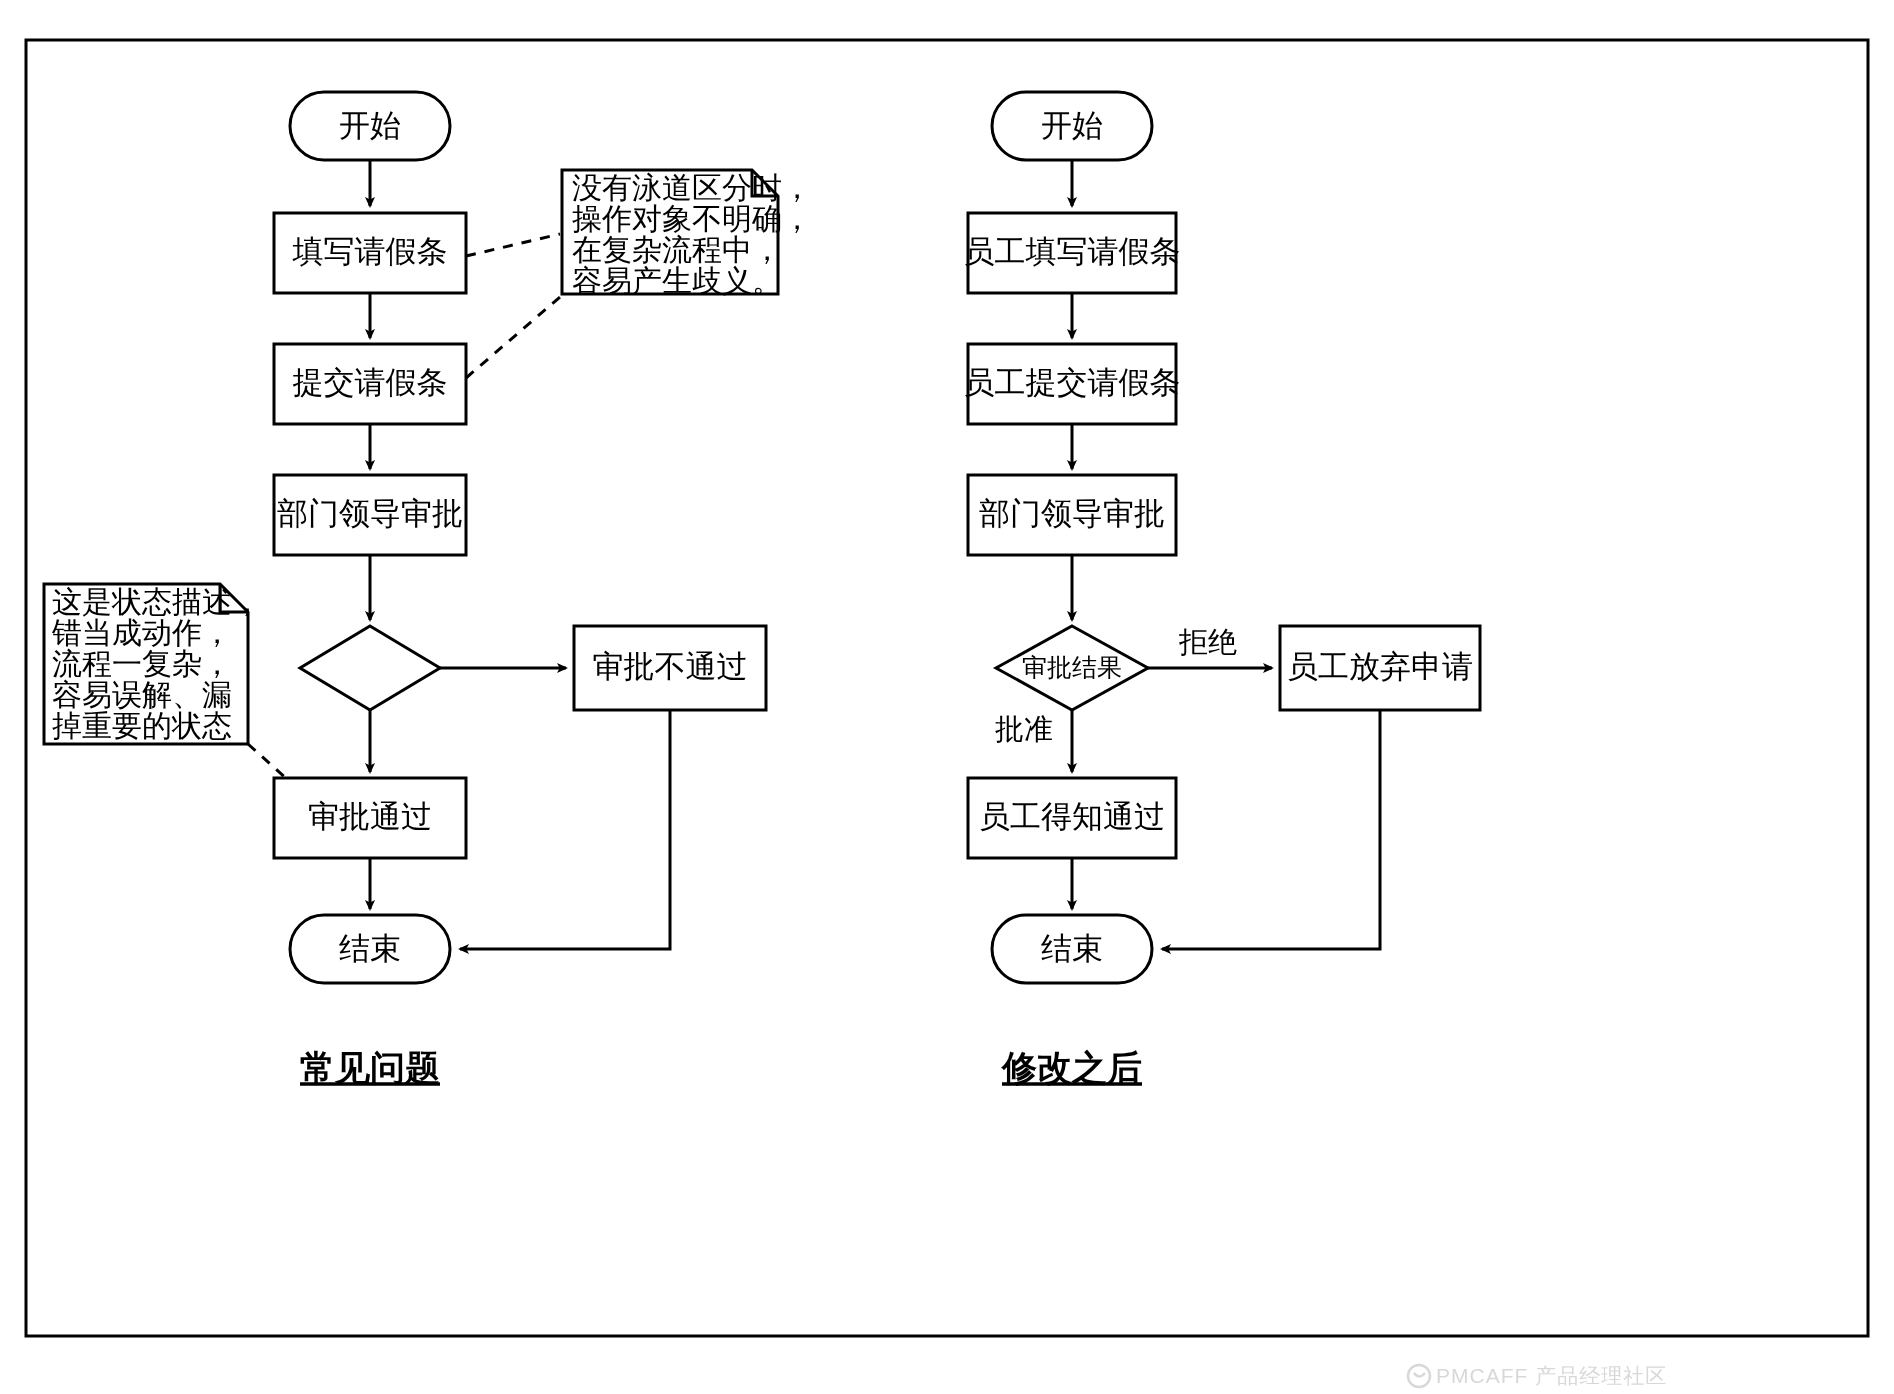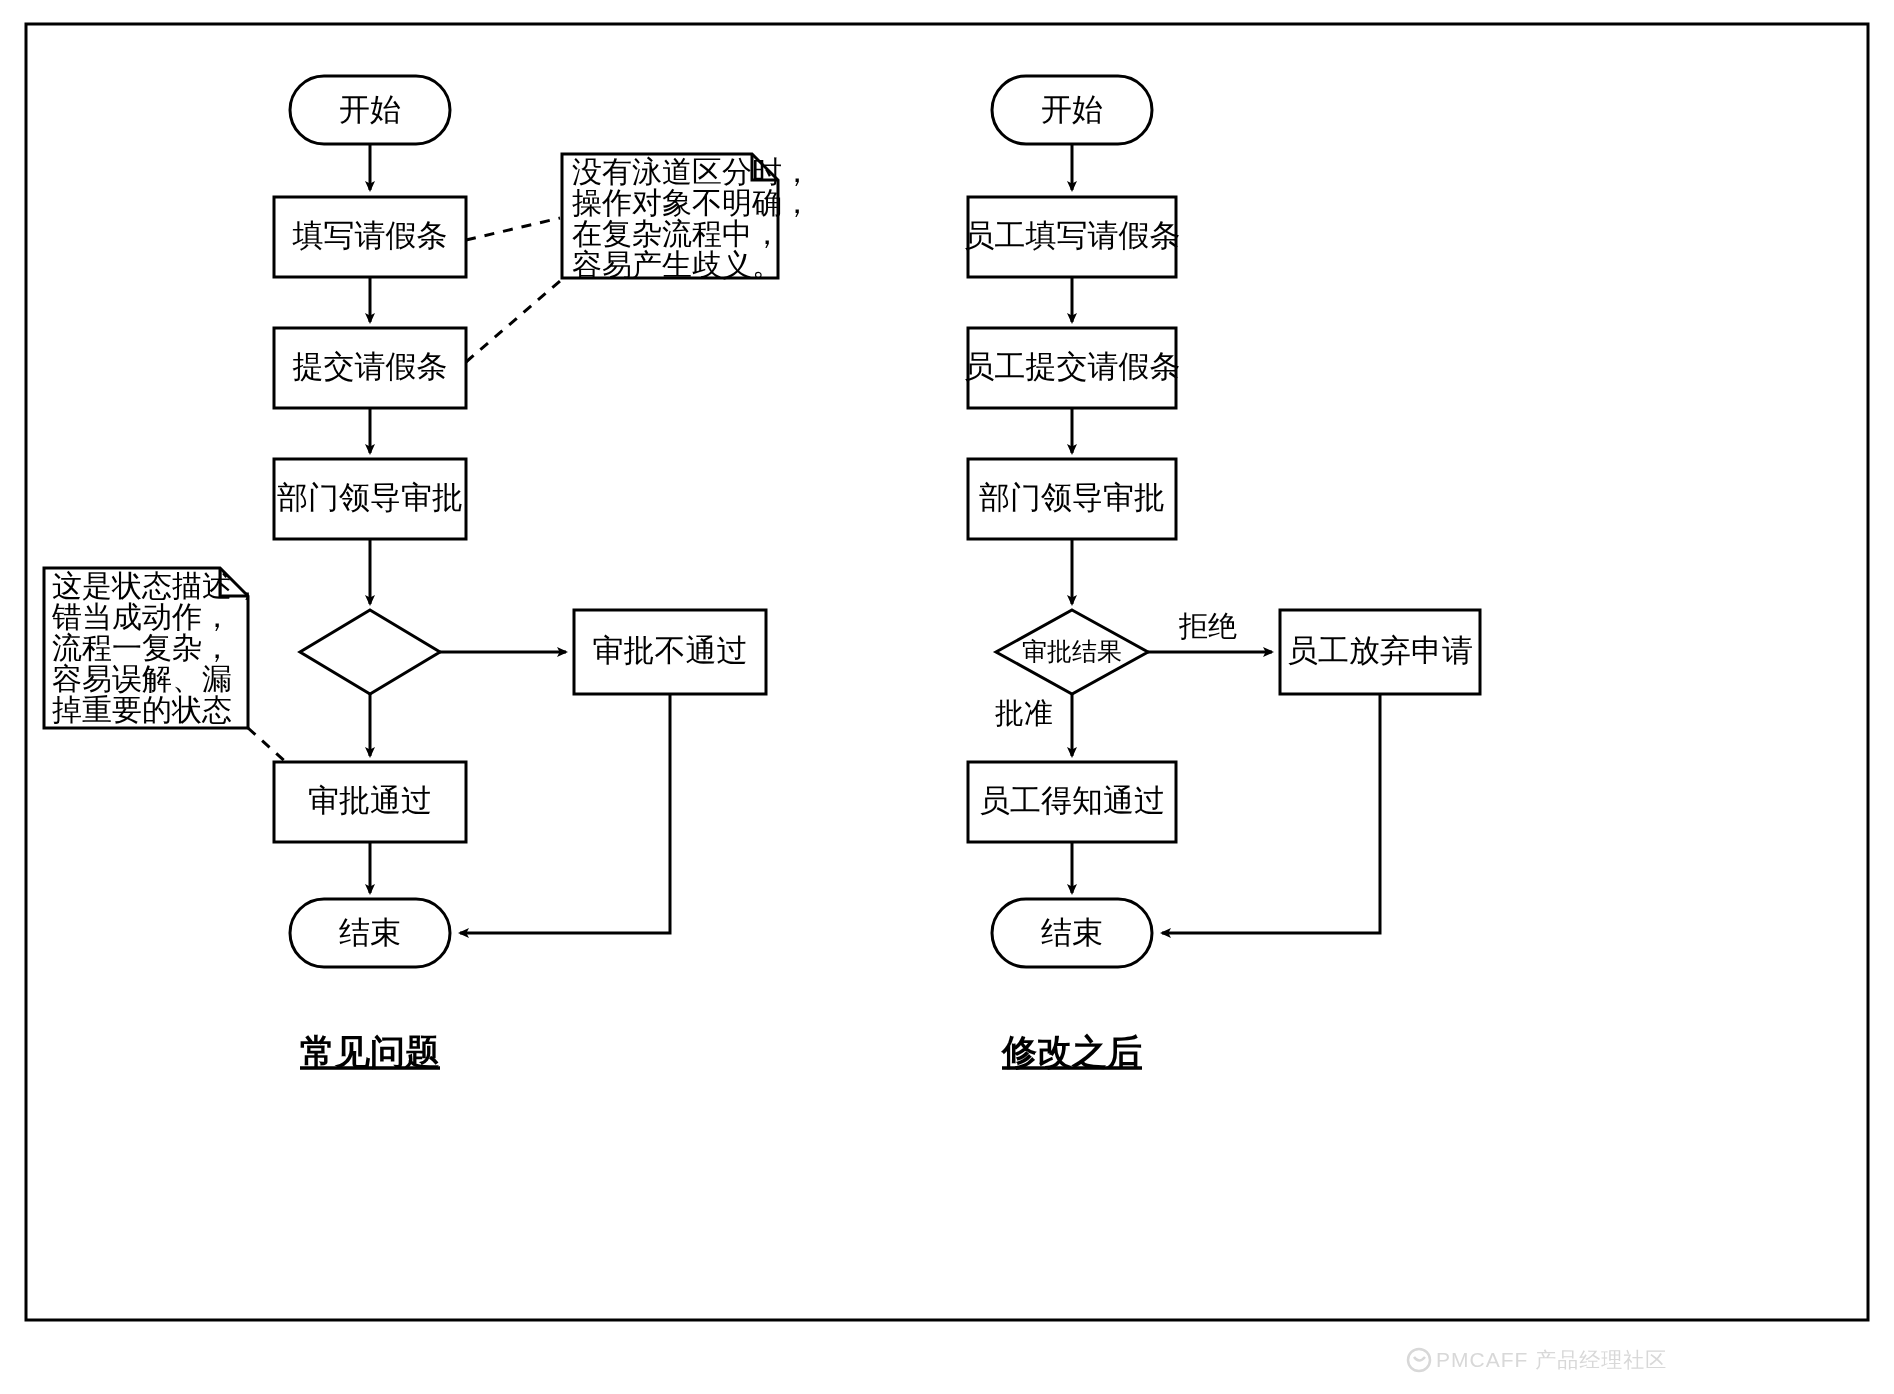--- a/index.html
+++ b/index.html
@@ -9,21 +9,21 @@
   }
   body {
     width: 1894px;
     height: 1394px;
     font-family: "Liberation Sans", "DejaVu Sans", sans-serif;
     overflow: hidden;
     position: relative;
   }
   #canvas-frame {
     position: absolute;
-    left: 0; top: 0;
+    left: 0; top: 16px;
     width: 1894px;
     height: 1238px;
   }
   svg.flow {
     display: block;
     width: 1894px;
     height: 1394px;
   }
   .shape-stroke { stroke: #000000; stroke-width: 3; fill: none; }
   .node-rect { fill: #ffffff; stroke: #000000; stroke-width: 3; }

